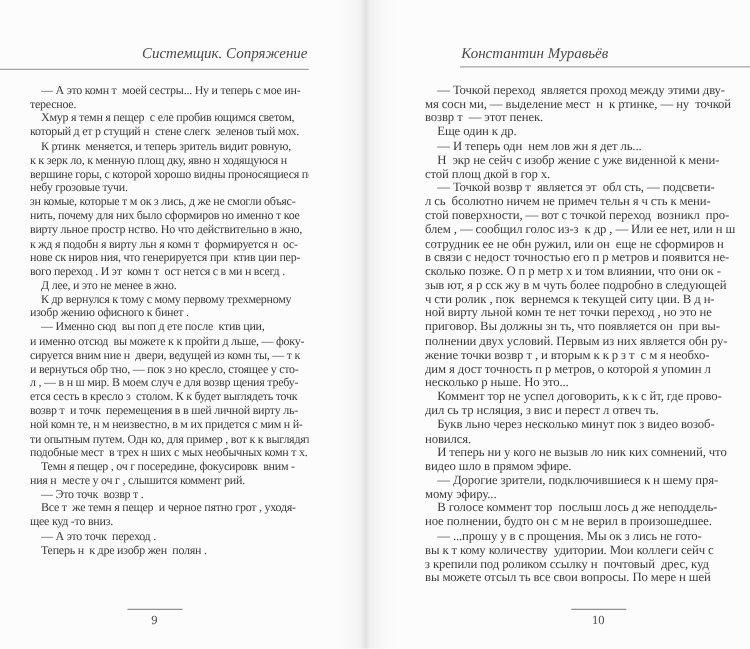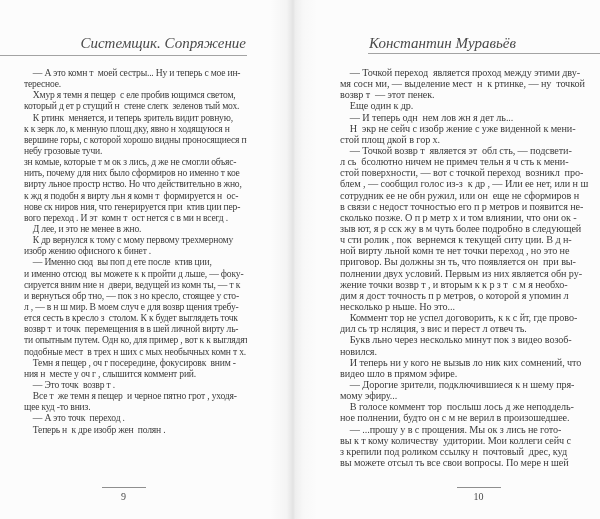--- a/index.html
+++ b/index.html
@@ -7,21 +7,21 @@
     position:relative; width:600px; height:519px;
     background:#fcfcfc; overflow:hidden;
     font-family:"Liberation Serif", serif; color:#3c3c3c;
   }
   .page { position:absolute; top:0; height:519px; }
   .page.left  { left:0;   width:247px; }
   .page.right { left:340px; width:277px; }
 
   .running-head {
     position:absolute; top:35px; left:0; right:0;
-    font-style:italic; font-size:15px; color:#4a4a4a;
+    font-style:italic; font-size:12px; color:#4a4a4a;
     white-space:nowrap; overflow:hidden;
   }
   .page.left  .running-head { text-align:right; padding-right:1px; }
   .page.right .running-head { left:29px; text-align:left; }
 
   .header-rule { position:absolute; height:1px; background:#a3a3a3; }
   .page.left  .header-rule { top:55px; left:0; width:247px; }
   .page.right .header-rule { top:53px; left:28px; right:-5px; }
 
   .body-text {
@@ -82,20 +82,21 @@
         <div class="tline">    Д лее, и это не менее в жно.</div>
         <div class="tline">    К др вернулся к тому с мому первому трехмерному</div>
         <div class="tline">изобр жению офисного к бинет .</div>
         <div class="tline">    — Именно сюд  вы поп д ете после  ктив ции,</div>
         <div class="tline">и именно отсюд  вы можете к к пройти д льше, — фоку-</div>
         <div class="tline">сируется вним ние н  двери, ведущей из комн ты, — т к</div>
         <div class="tline">и вернуться обр тно, — пок з но кресло, стоящее у сто-</div>
         <div class="tline">л , — в н ш мир. В моем случ е для возвр щения требу-</div>
         <div class="tline">ется сесть в кресло з  столом. К к будет выглядеть точк </div>
         <div class="tline">возвр т  и точк  перемещения в в шей личной вирту ль-</div>
+        <div class="tline">ной комн те, н м неизвестно, в м их придется с мим н й-</div>
         <div class="tline">ти опытным путем. Одн ко, для пример , вот к к выглядят</div>
         <div class="tline">подобные мест  в трех н ших с мых необычных комн т х.</div>
         <div class="tline">    Темн я пещер , оч г посередине, фокусировк  вним -</div>
         <div class="tline">ния н  месте у оч г , слышится коммент рий.</div>
         <div class="tline">    — Это точк  возвр т .</div>
         <div class="tline">    Все т  же темн я пещер  и черное пятно грот , уходя-</div>
         <div class="tline">щее куд -то вниз.</div>
         <div class="tline">    — А это точк  переход .</div>
         <div class="tline">    Теперь н  к дре изобр жен  полян .</div>
       </div>

